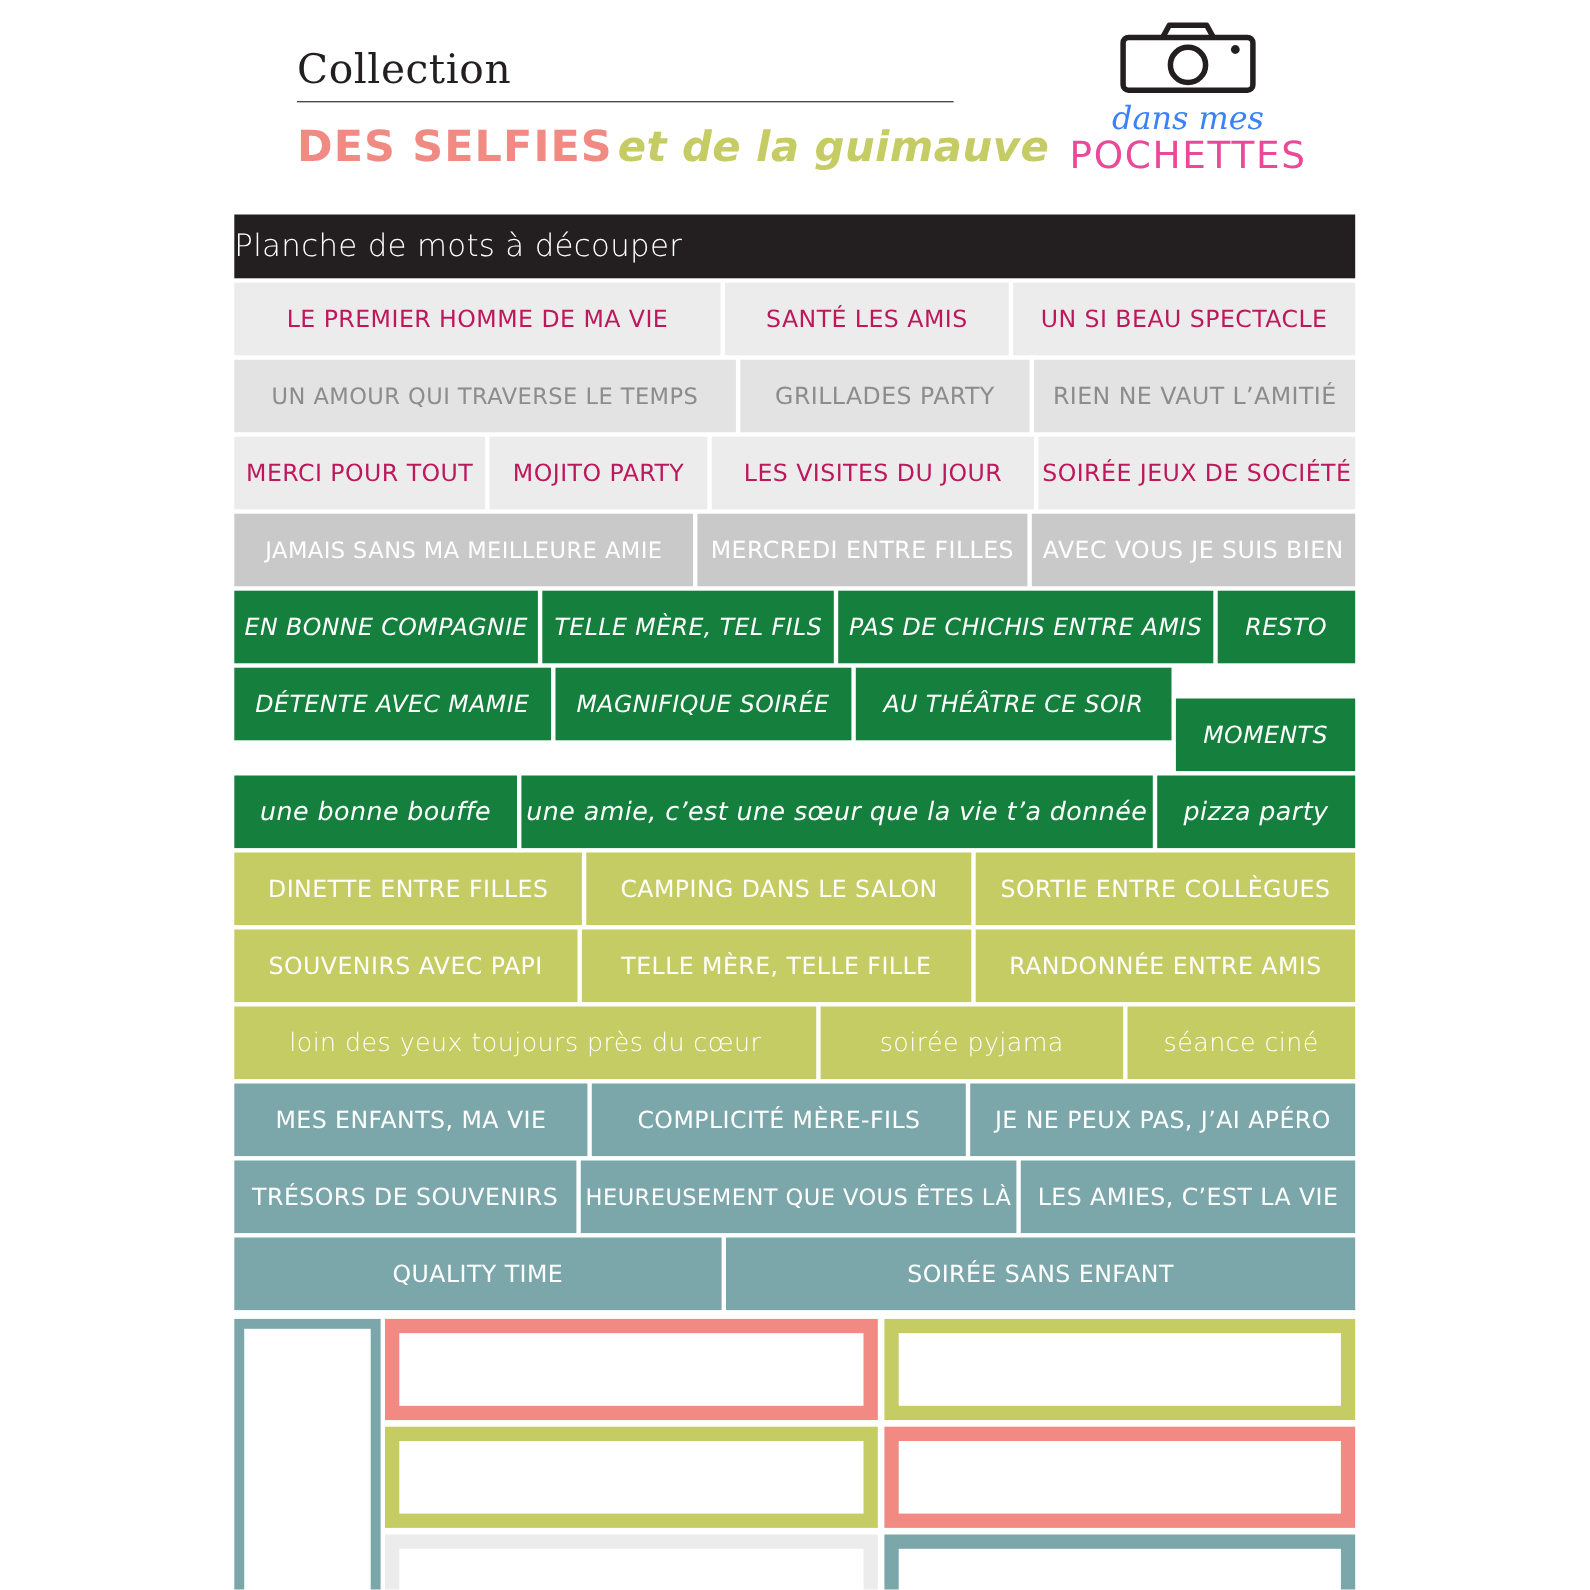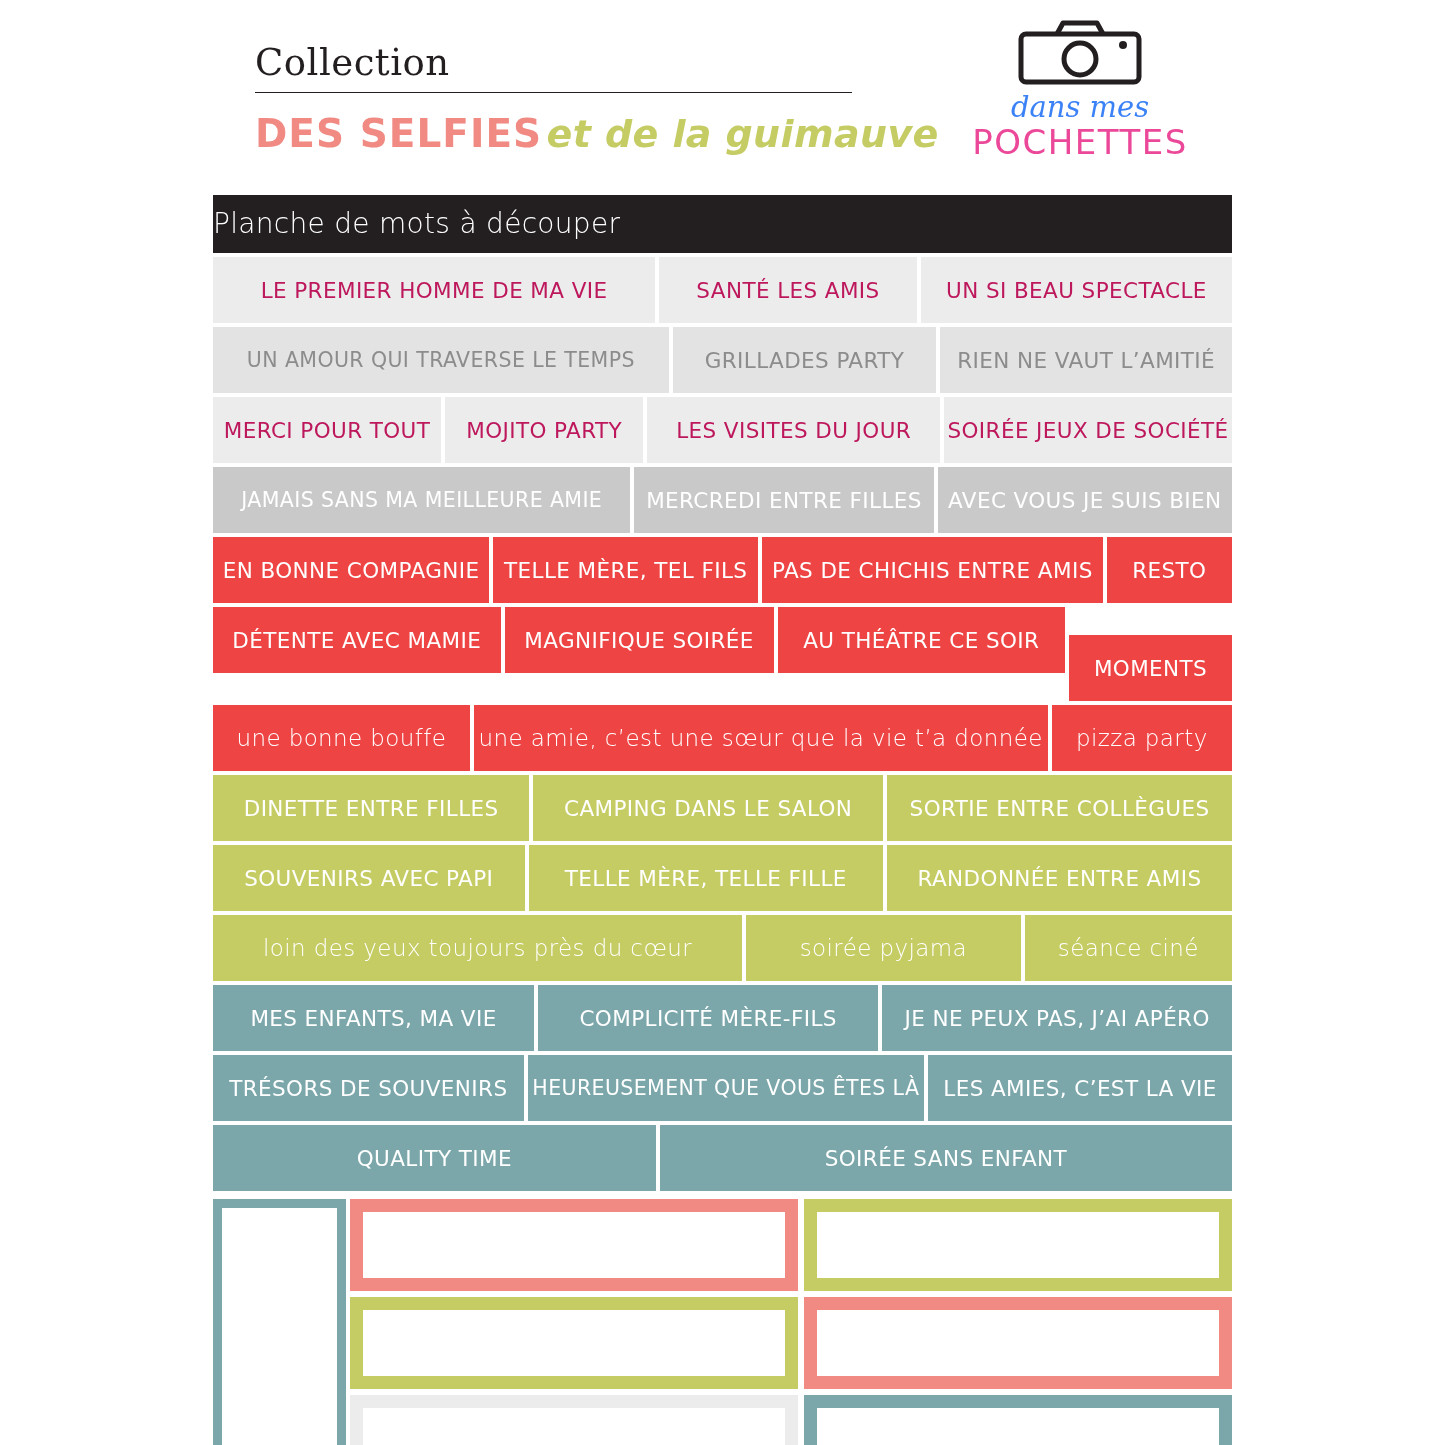--- a/index.html
+++ b/index.html
@@ -24,21 +24,21 @@
   
   .header {
     position: absolute;
     top: 0;
     left: 0;
     width: 1445px;
     height: 188px;
   }
   .collection-block {
     position: absolute;
-    left: 255px;
+    left: 270px;
     top: 40px;
     width: 600px;
   }
   .collection-word {
     font-family: "DejaVu Serif", serif;
     font-size: 37px;
     font-weight: 400;
     letter-spacing: 0.5px;
     color: #231f20;
     line-height: 46px;
@@ -131,21 +131,21 @@
   }
   .chip.sm { font-size: 20.5px; }
   .chip.lower {
     text-transform: none;
     font-size: 23px;
     font-weight: 300;
   }
   .t-light  { background: #ececec; color: #be185d; }
   .t-mid    { background: #e3e3e3; color: #8c8c8c; }
   .t-grey   { background: #c9c9c9; color: #ffffff; }
-  .t-pink   { background: #ef4444; color: #ffffff; }
+  .t-pink   { background: #15803d; color: #ffffff; font-style: italic; }
   .t-green  { background: #c5cc63; color: #ffffff; }
   .t-blue   { background: #7ba7ab; color: #ffffff; }
 
   
   .frames {
     margin-top: 8px;
     width: 1019px;
     display: flex;
     gap: 4px;
   }

